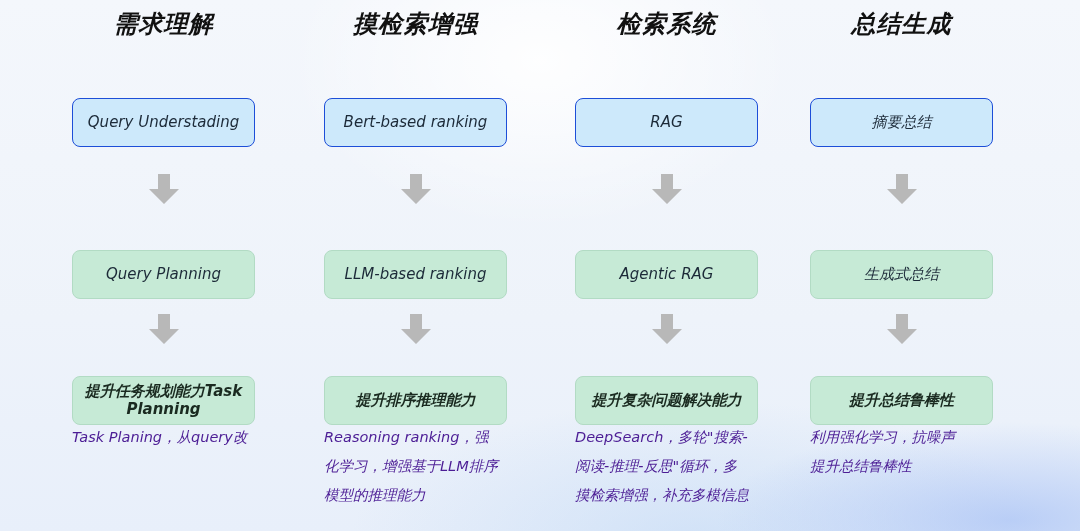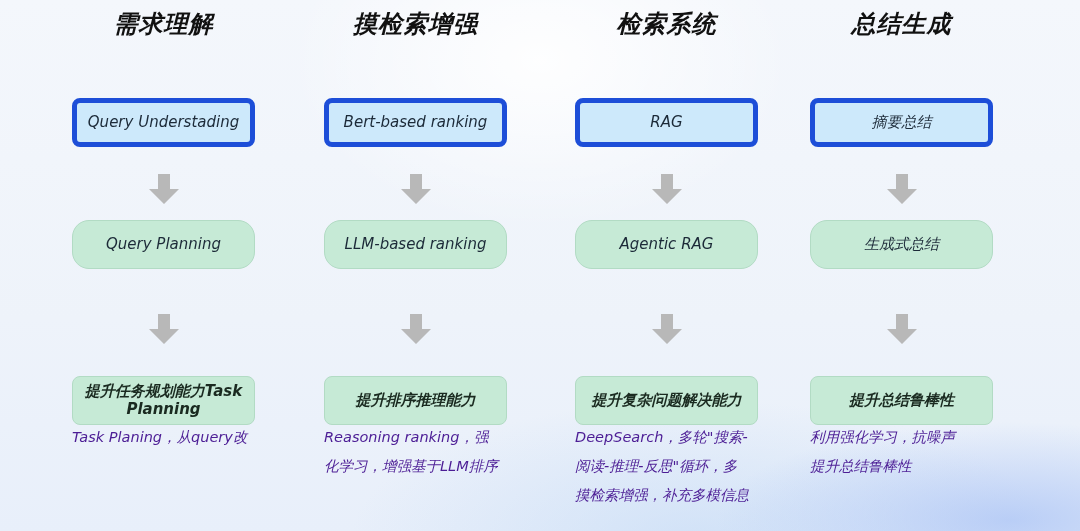--- a/index.html
+++ b/index.html
@@ -41,28 +41,28 @@
       justify-content: center;
       text-align: center;
       font-size: 15px;
       font-style: italic;
       color: #1c2a38;
       line-height: 1.15;
       padding: 0 8px;
     }
     .box.blue {
       background: #cde9fb;
-      border: 5px solid #1d4ed8;
+      border: 1px solid #1d4ed8;
       top: 98px;
     }
     .box.green {
       background: #c6ead6;
       border: 1px solid #b2dbc4;
     }
-    .box.row2 { top: 220px; border-radius: 17px; }
+    .box.row2 { top: 250px; }
     .box.row3 { top: 376px; font-weight: bold; color: #1a2a20; }
     .arrow {
       position: absolute;
       left: 77px;
       width: 30px;
       height: 30px;
     }
     .arrow.a1 { top: 174px; }
     .arrow.a2 { top: 314px; }
     .desc {
@@ -103,20 +103,21 @@
       <path d="M9 0 H21 V15 H30 L15 30 L0 15 H9 Z" fill="#b8b8b8"></path>
     </svg>
   <div class="box green row2">LLM-based ranking</div>
   <svg class="arrow a2" viewBox="0 0 30 30">
       <path d="M9 0 H21 V15 H30 L15 30 L0 15 H9 Z" fill="#b8b8b8"></path>
     </svg>
   <div class="box green row3">提升排序推理能力</div>
   <div class="desc">
     <span>Reasoning ranking，强</span>
     <span>化学习，增强基于LLM排序</span>
+    <span>模型的推理能力</span>
   </div>
 </div>
 
 <div class="col" style="left:575px;">
   <div class="heading">检索系统</div>
   <div class="box blue">RAG</div>
   <svg class="arrow a1" viewBox="0 0 30 30">
       <path d="M9 0 H21 V15 H30 L15 30 L0 15 H9 Z" fill="#b8b8b8"></path>
     </svg>
   <div class="box green row2">Agentic RAG</div>

